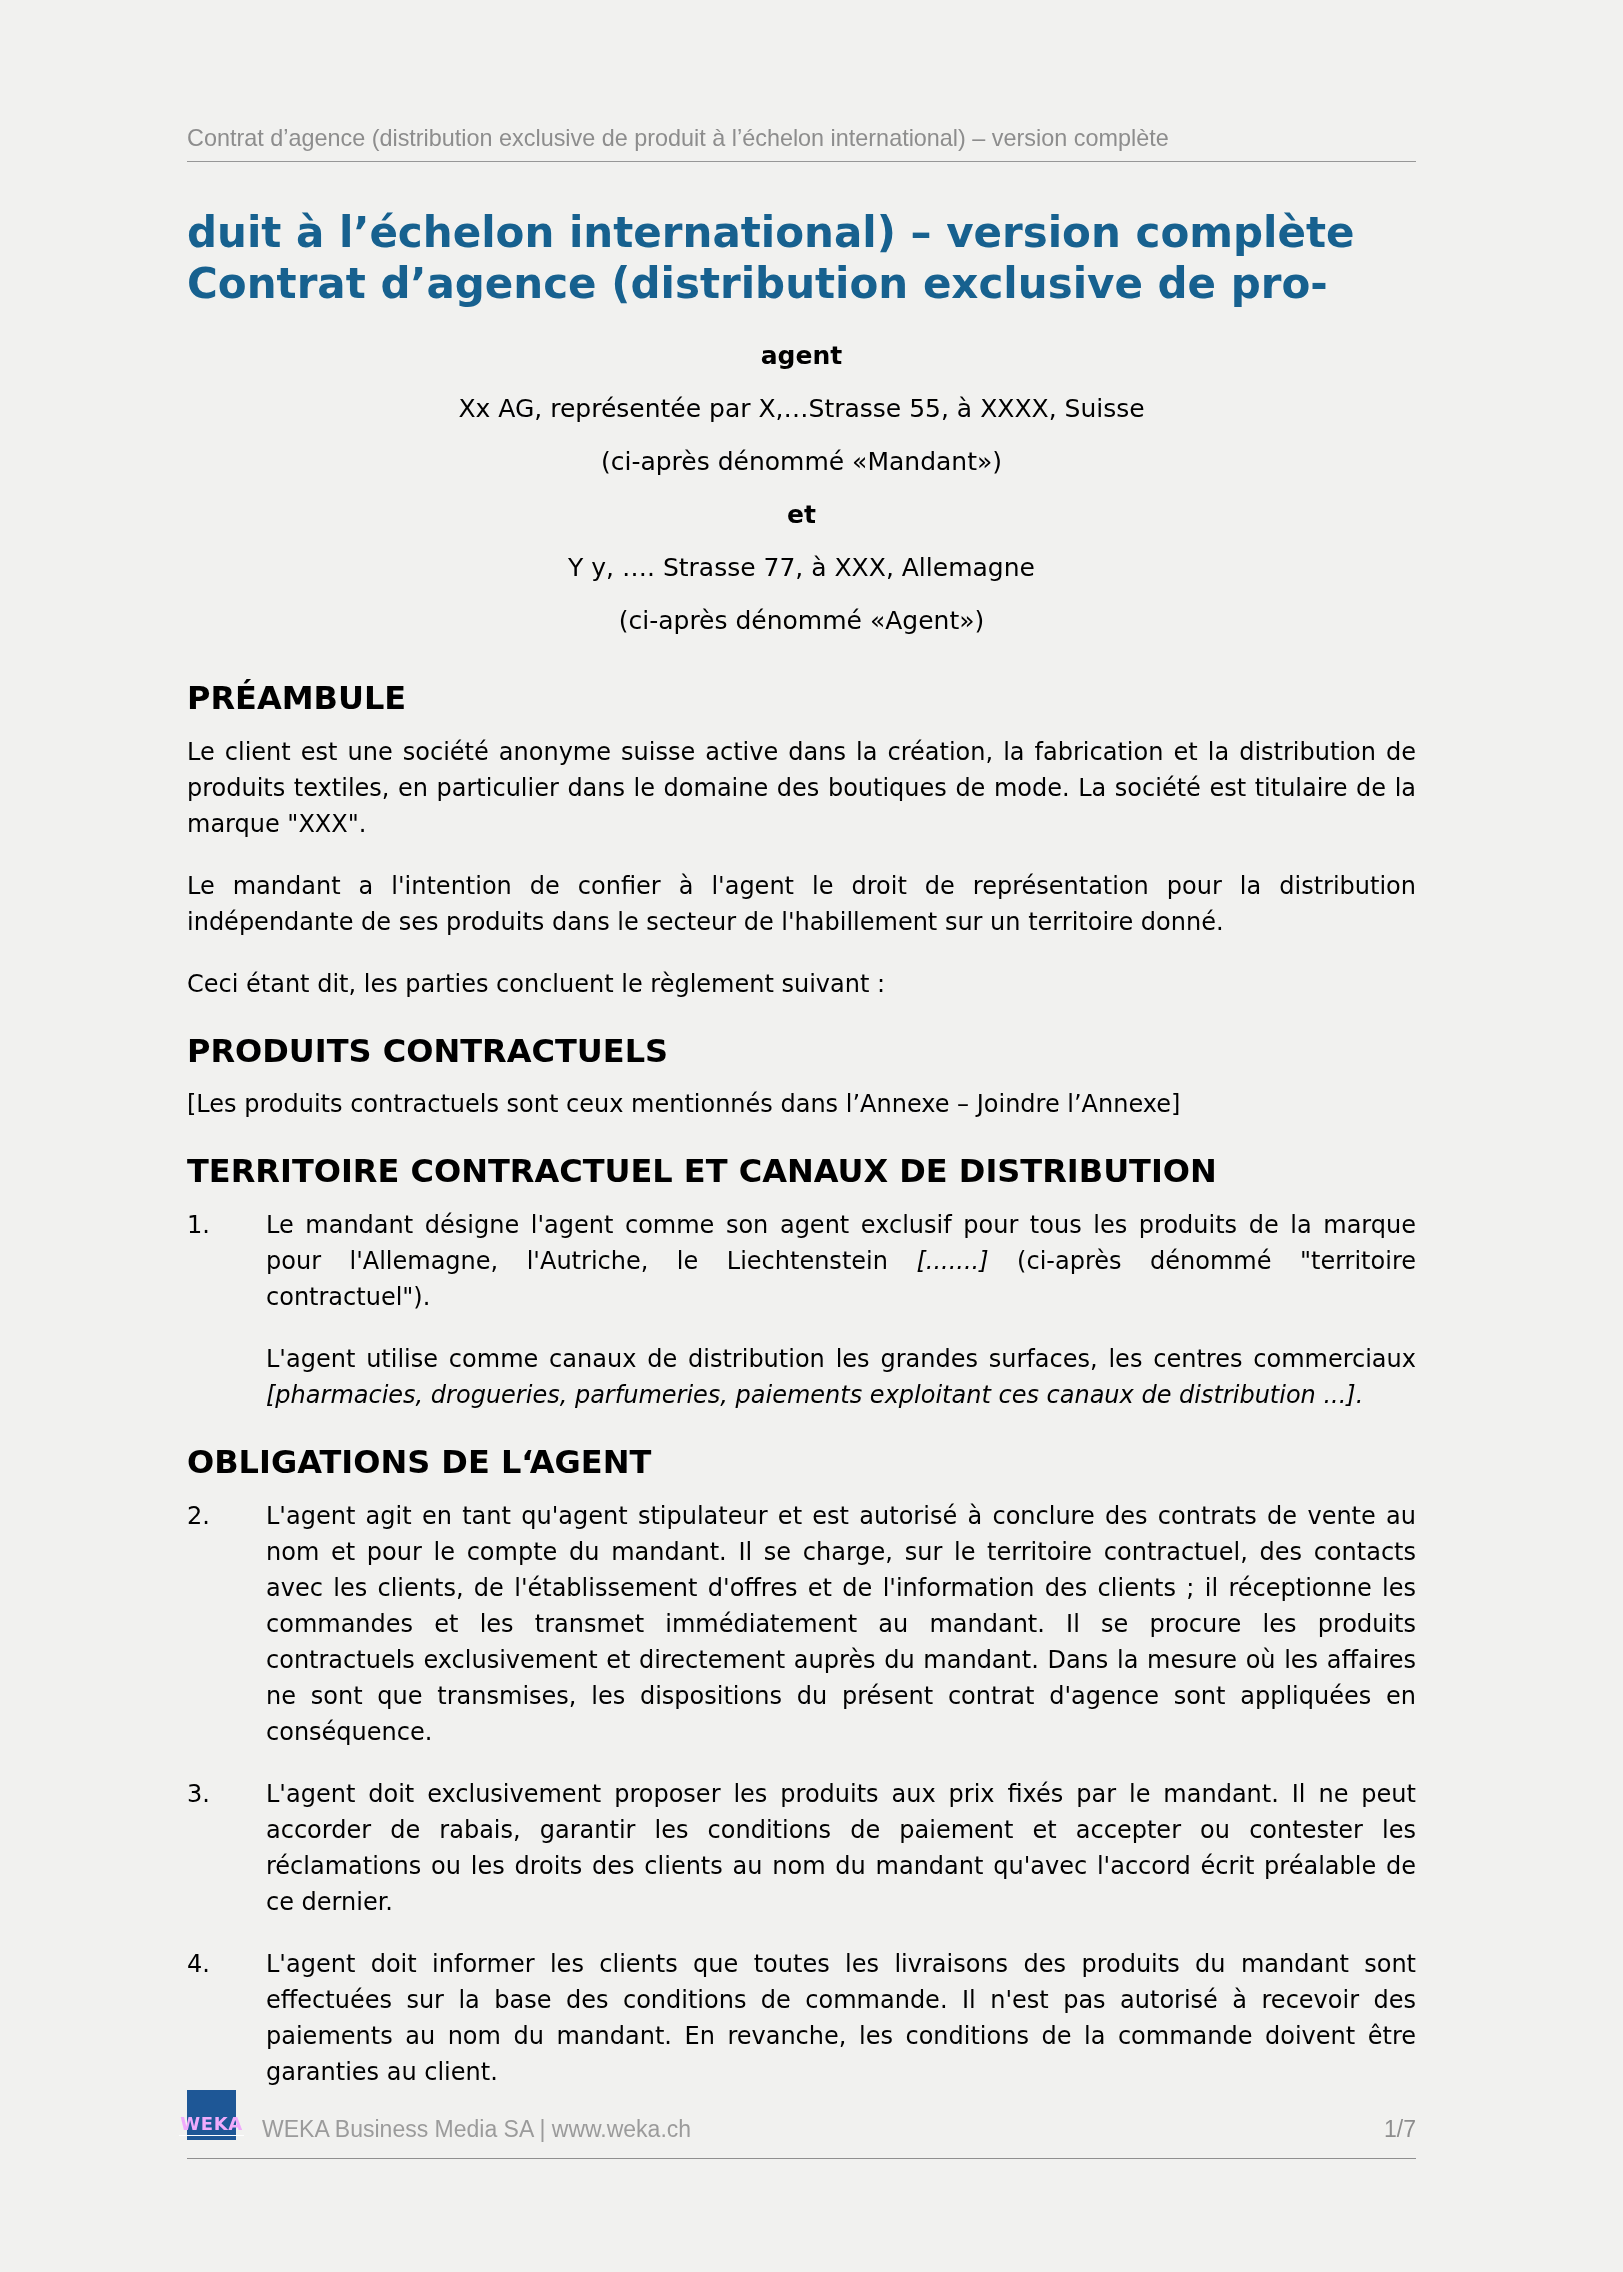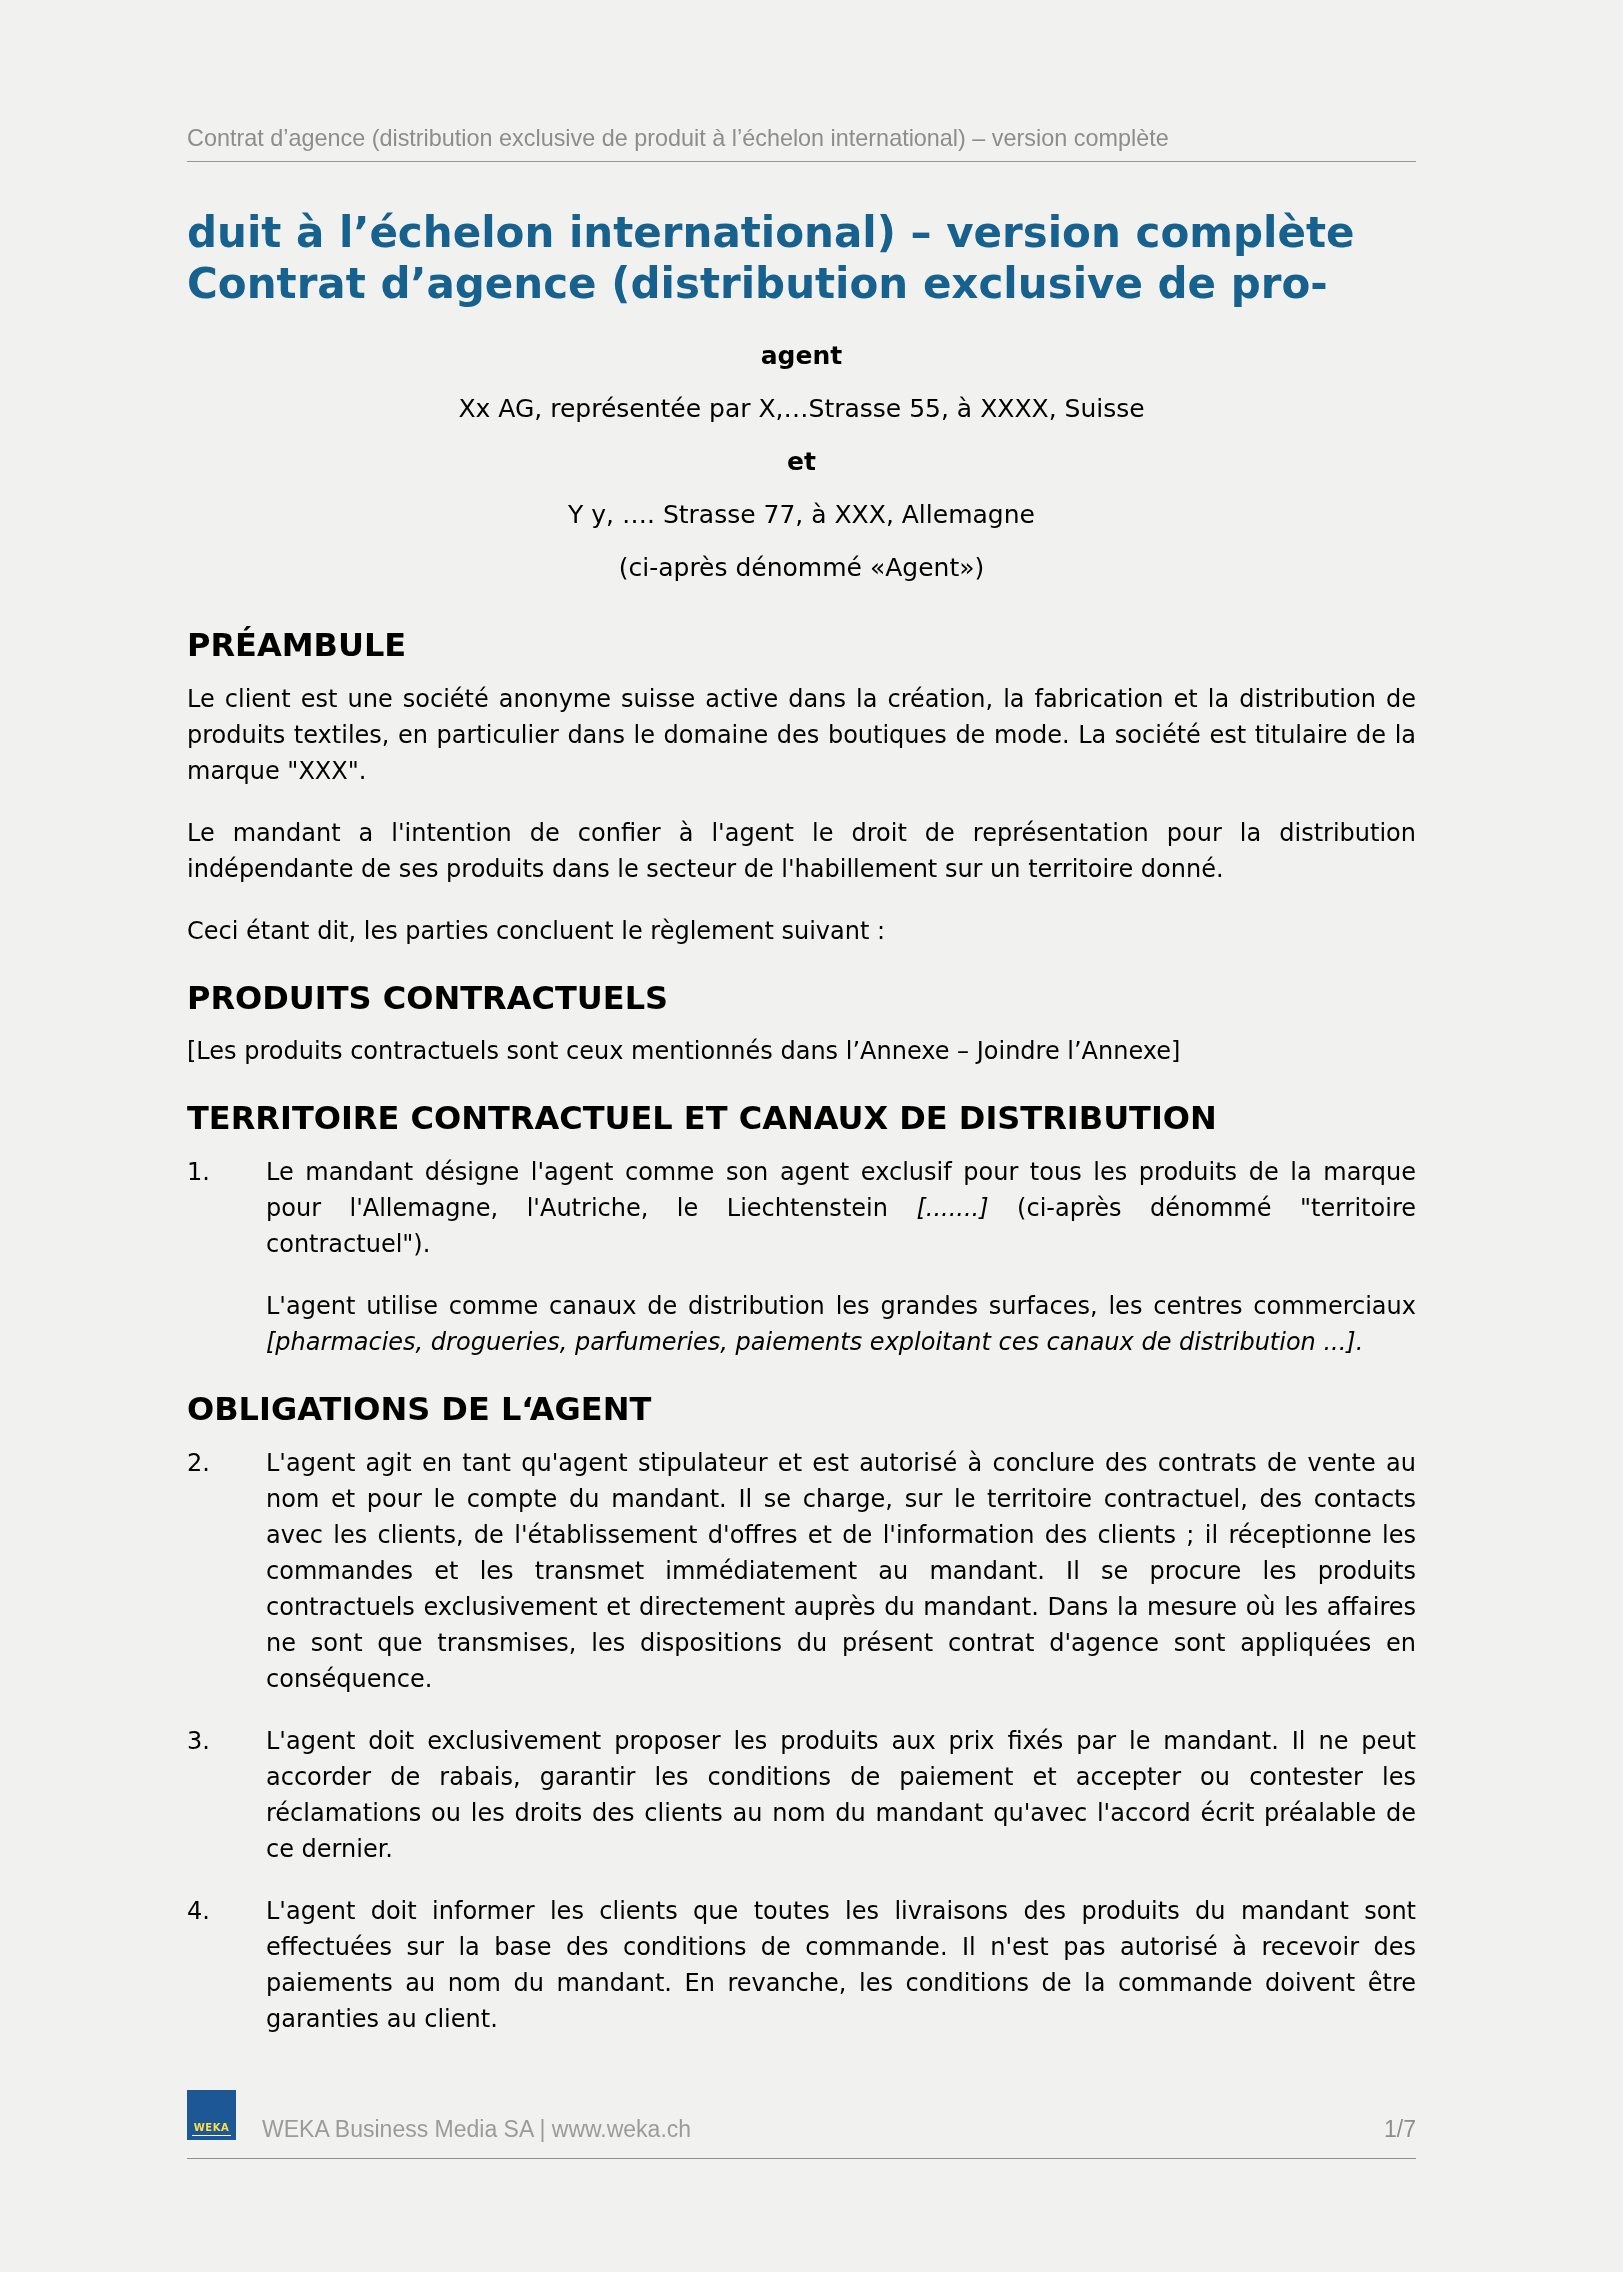--- a/index.html
+++ b/index.html
@@ -82,23 +82,23 @@
     width: 49px;
     height: 50px;
     background: #1e5796;
     display: flex;
     flex-direction: column;
     align-items: center;
     justify-content: flex-end;
     padding-bottom: 3.9px;
   }
   .logo-word {
-    color: #fde047;
+    color: #f0abfc;
     font-weight: bold;
-    font-size: 10px;
+    font-size: 18px;
     line-height: 1;
     letter-spacing: 0.6px;
     border-bottom: 1.9px solid #ffffff;
     padding: 0 1.3px 2.6px 1.3px;
   }
   .footer-line {
     position: absolute;
     left: 187px;
     top: 2115px;
     width: 1229px;
@@ -132,20 +132,21 @@
     </div>
 
     <h1 class="title">
       <div>duit à l’échelon international) – version complète</div>
       <div>Contrat d’agence (distribution exclusive de pro-</div>
     </h1>
 
     <div class="parties">
       <div class="party-line party-sep">agent</div>
       <div class="party-line">Xx AG, représentée par X,…Strasse 55, à XXXX, Suisse</div>
+      <div class="party-line">(ci-après dénommé «Mandant»)</div>
       <div class="party-line party-sep">et</div>
       <div class="party-line">Y y, …. Strasse 77, à XXX, Allemagne</div>
       <div class="party-line">(ci-après dénommé «Agent»)</div>
     </div>
 
     <div>
         <h2 class="sec-h">PRÉAMBULE</h2>
         <p class="body-p"><span>Le client est une société anonyme suisse active dans la création, la fabrication et la distribution de produits textiles, en particulier dans le domaine des boutiques de mode. La société est titulaire de la marque "XXX".</span></p>
         <p class="body-p"><span>Le mandant a l'intention de confier à l'agent le droit de représentation pour la distribution indépendante de ses produits dans le secteur de l'habillement sur un territoire donné.</span></p>
         <p class="body-p"><span>Ceci étant dit, les parties concluent le règlement suivant :</span></p>

